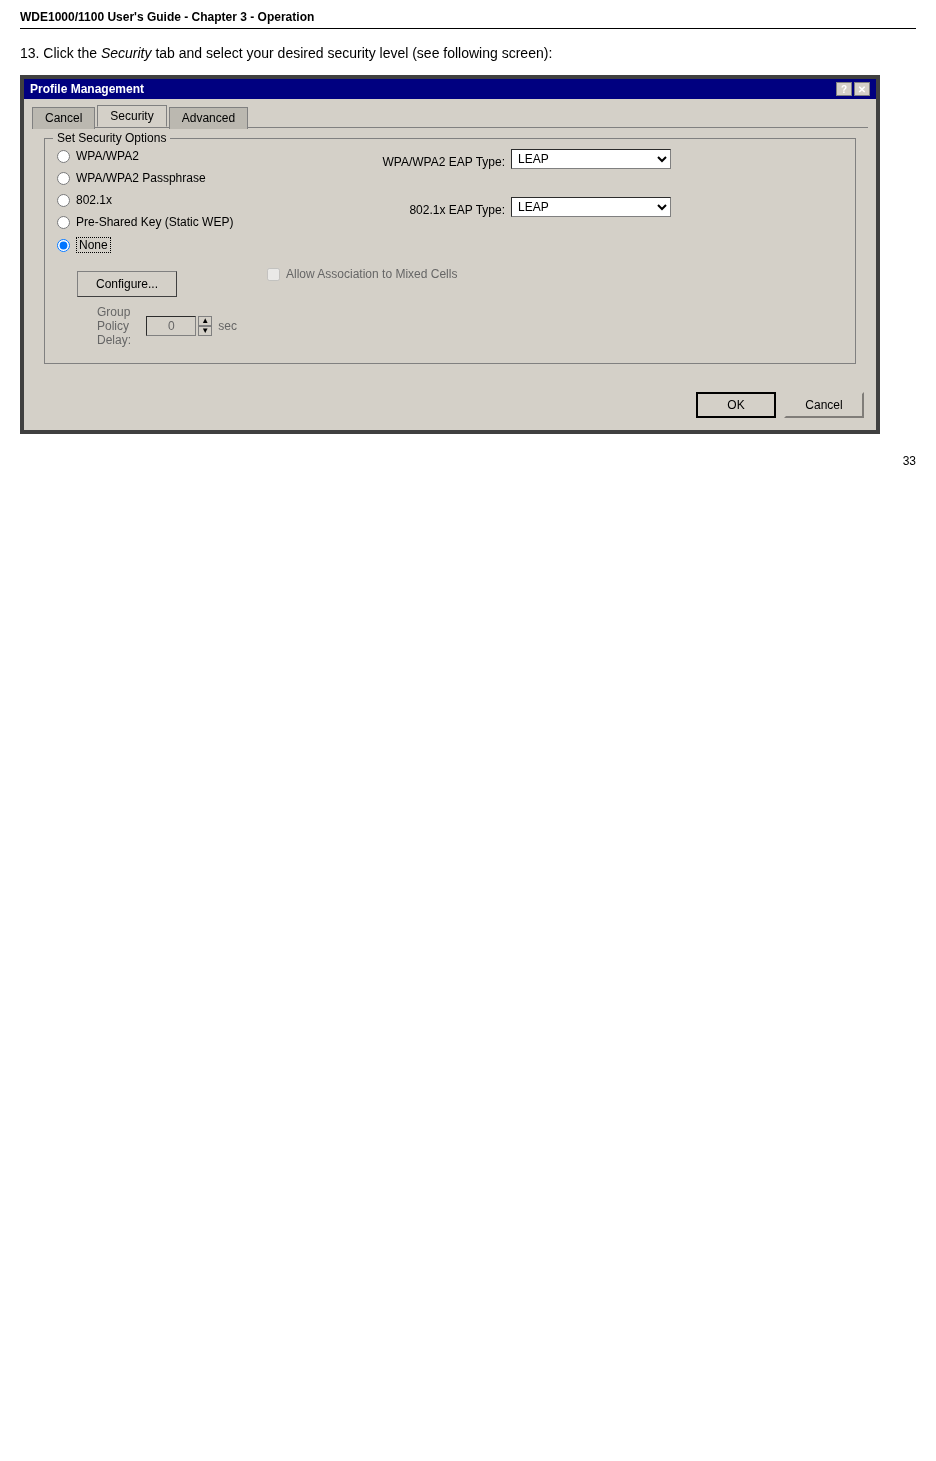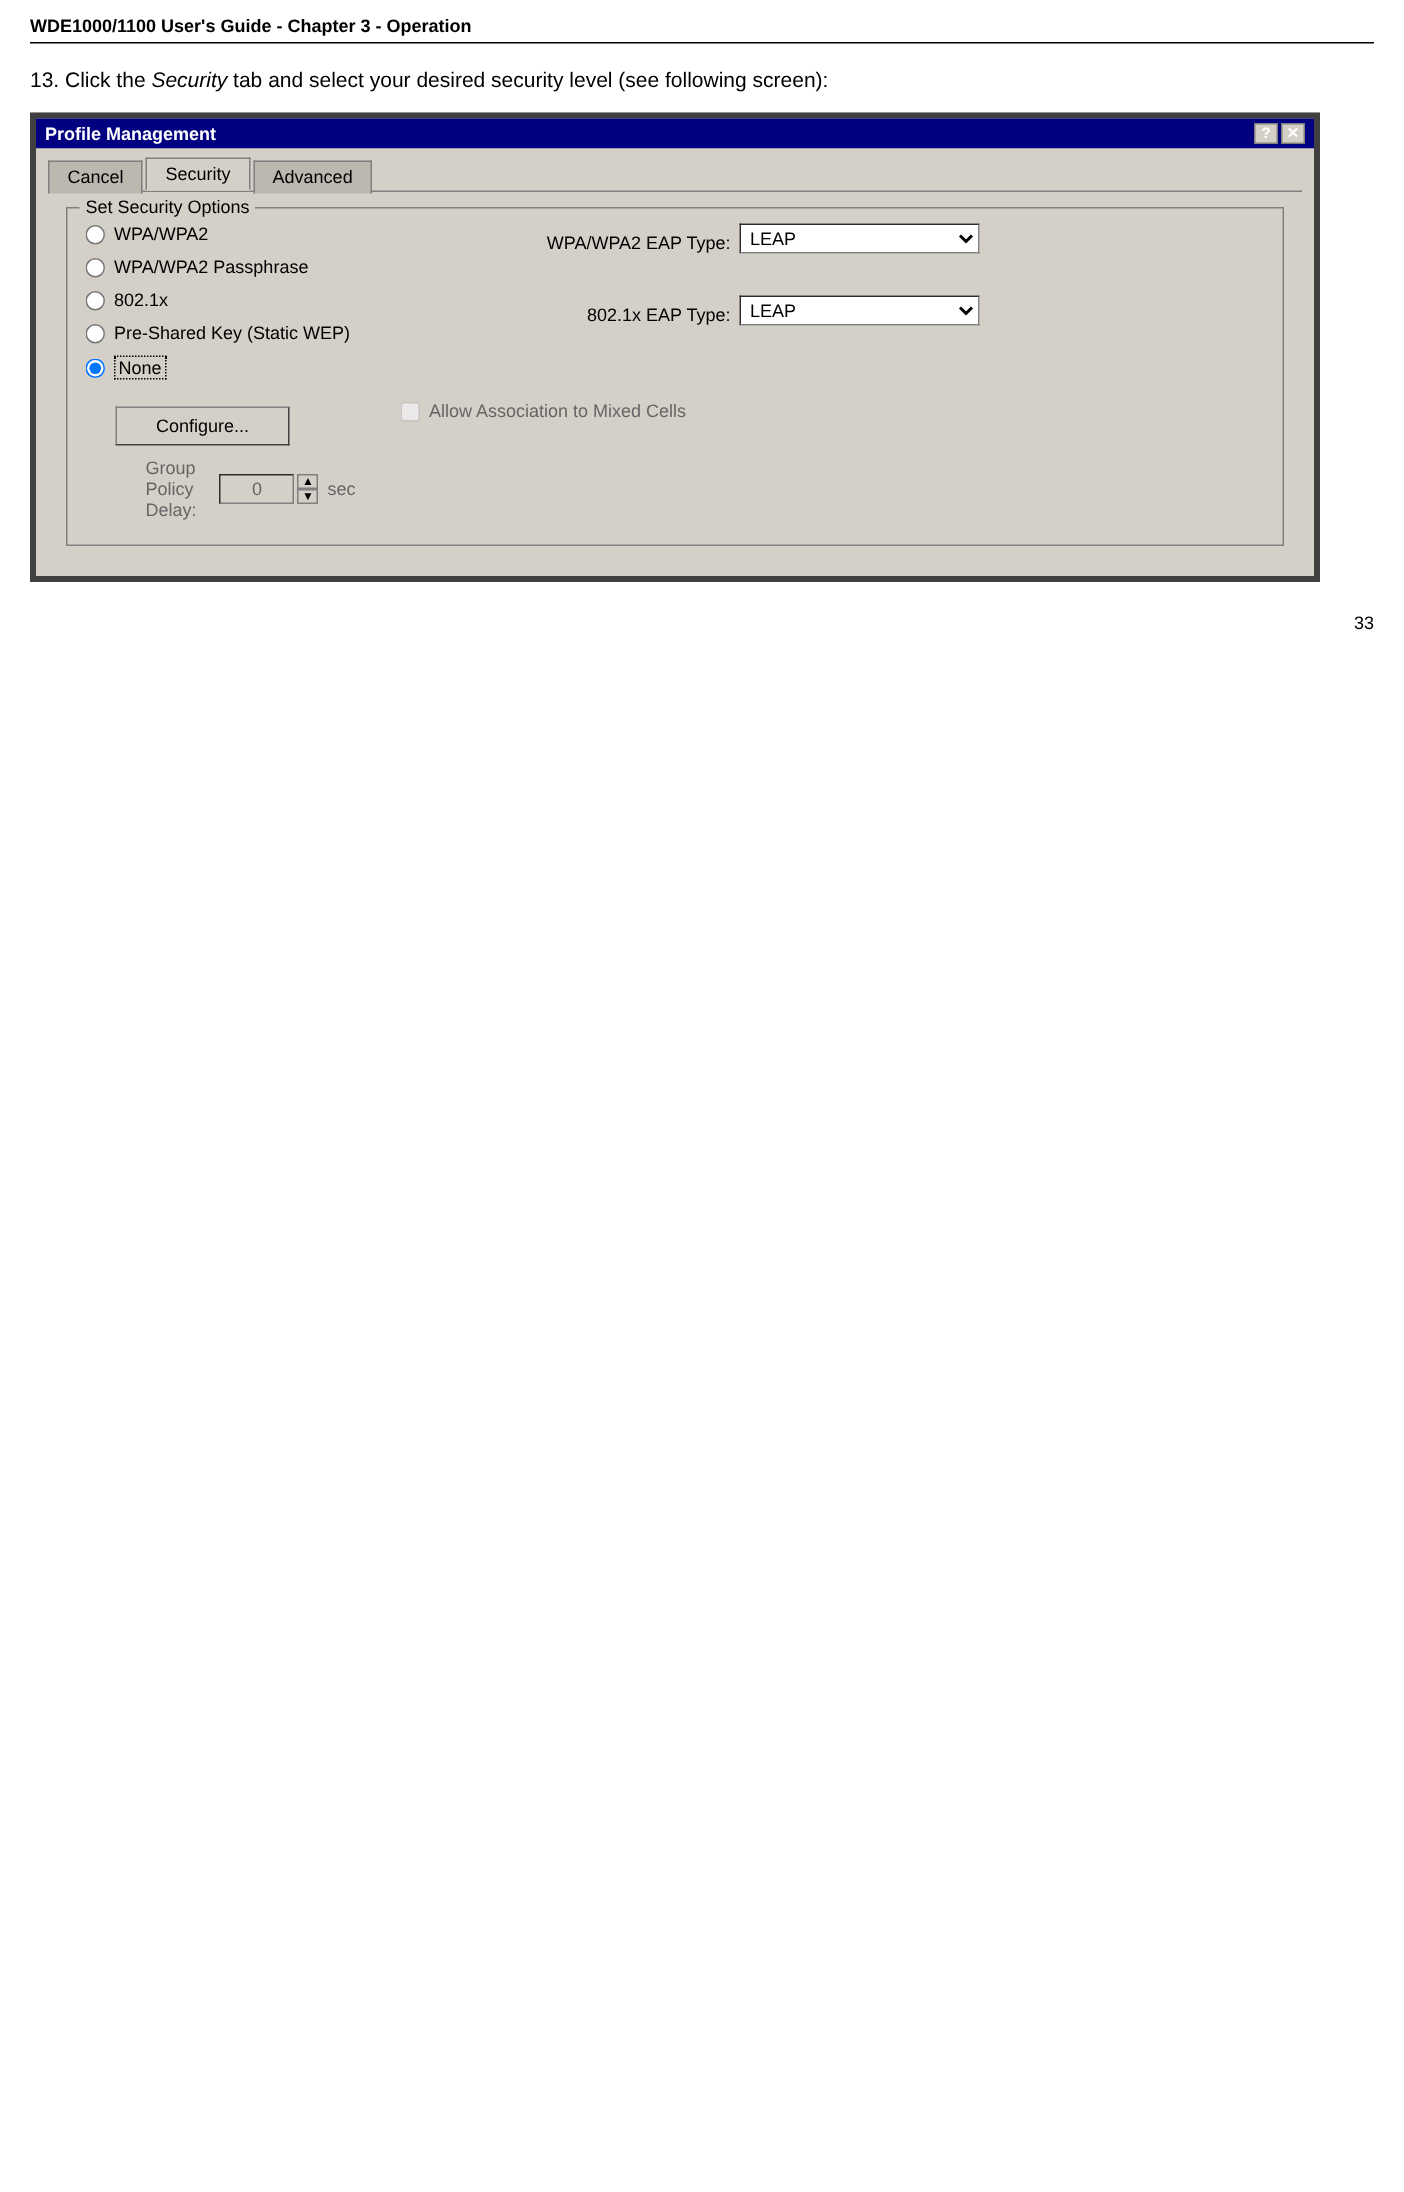--- a/index.html
+++ b/index.html
@@ -136,21 +136,21 @@
       font-size: 12px;
       background: #fff;
       border: 1px inset #808080;
       padding: 1px 2px;
       height: 20px;
     }
 
     
     .group-inner {
       display: flex;
-      gap: 0;
+      gap: 18px;
     }
     .left-col {
       flex: 0 0 300px;
     }
     .right-col {
       flex: 1;
       display: flex;
       flex-direction: column;
       justify-content: flex-start;
       padding-top: 0;
@@ -160,21 +160,21 @@
       align-items: flex-end;
       margin-bottom: 18px;
     }
     .right-eap-row .eap-label {
       min-width: 130px;
       text-align: right;
     }
 
     
     .configure-btn {
-      width: 116px;
+      width: 100px;
       height: 26px;
       background: #d4d0c8;
       border: 1px solid #808080;
       border-right: 1px solid #404040;
       border-bottom: 1px solid #404040;
       font-size: 12px;
       cursor: pointer;
       margin-top: 4px;
       margin-left: 20px;
     }
@@ -384,15 +384,19 @@
         <div class="bottom-right">
           <div class="checkbox-row">
             <input type="checkbox" id="cb1" disabled="" style="">
             <label for="cb1" class="checkbox-label">Allow Association to Mixed Cells</label>
           </div>
         </div>
       </div>
     </div>
   </div>
 
+  <div class="dialog-footer">
+    <button class="footer-btn ok-btn">OK</button>
+    <button class="footer-btn">Cancel</button>
+  </div>
 </div>
 
 <div class="page-number">33</div>
 
 </body></html>

